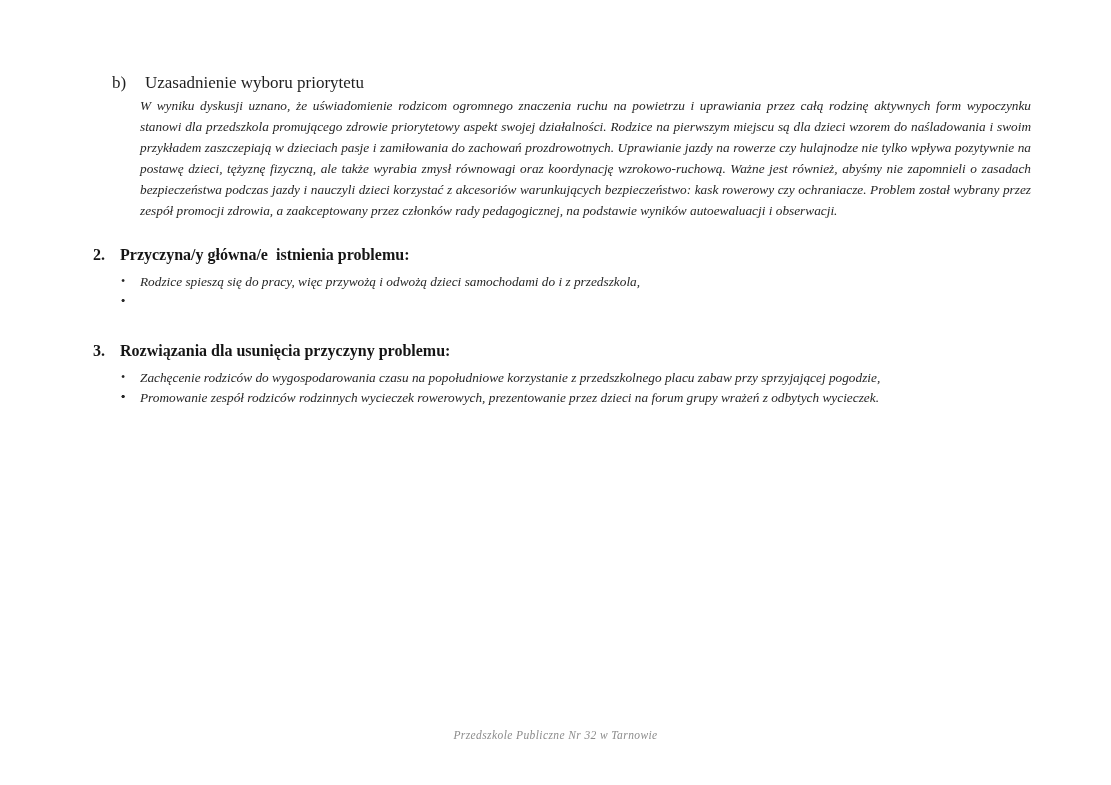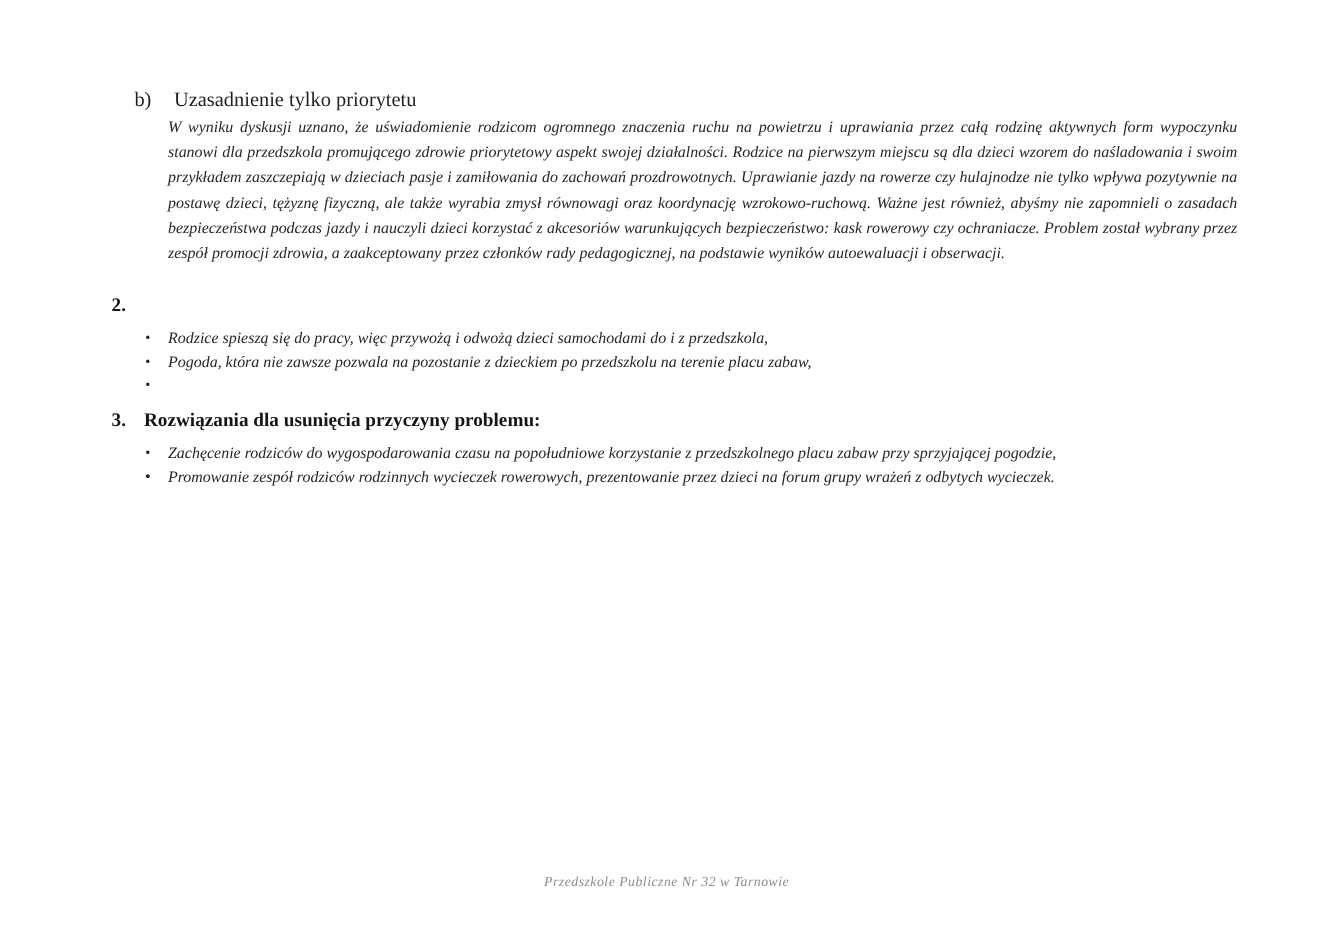--- a/index.html
+++ b/index.html
@@ -110,39 +110,39 @@
     color: #8c8c8c;
   }
 </style>
 </head>
 <body>
 
 <div class="page">
 
   <div class="heading-b">
     <span class="num-label">b)</span>
-    <span>Uzasadnienie tylko priorytetu</span>
+    <span>Uzasadnienie wyboru priorytetu</span>
   </div>
 
   <p class="body-paragraph">
     <span>W wyniku dyskusji uznano, że uświadomienie rodzicom ogromnego znaczenia ruchu na powietrzu i uprawiania przez całą rodzinę aktywnych form wypoczynku stanowi dla przedszkola promującego zdrowie priorytetowy aspekt swojej działalności. Rodzice na pierwszym miejscu są dla dzieci wzorem do naśladowania i swoim przykładem zaszczepiają w dzieciach pasje i zamiłowania do </span><span class="misspelled">zachowań</span><span> prozdrowotnych. Uprawianie jazdy na rowerze czy hulajnodze nie tylko wpływa pozytywnie na postawę dzieci, tężyznę fizyczną, ale także wyrabia zmysł równowagi oraz koordynację wzrokowo-ruchową. Ważne jest również, abyśmy nie zapomnieli o zasadach bezpieczeństwa podczas jazdy i nauczyli dzieci korzystać z akcesoriów warunkujących bezpieczeństwo: kask rowerowy czy ochraniacze. Problem został wybrany przez zespół promocji zdrowia, a zaakceptowany przez członków rady pedagogicznej, na podstawie wyników autoewaluacji i obserwacji.</span>
   </p>
 
   <div class="numbered-section section-2">
     <div class="section-heading">
       <span class="num-label">2.</span>
+      <span>Przyczyna/y główna/e  istnienia problemu:</span>
     </div>
     <ul class="bullet-list">
       <li>
         <span class="bullet">•</span>
         <span>Rodzice spieszą się do pracy, więc przywożą i odwożą dzieci samochodami do i z przedszkola,</span>
       </li>
       <li>
         <span class="bullet">•</span>
-        <span>Pogoda, która nie zawsze pozwala na pozostanie z dzieckiem po przedszkolu na terenie placu zabaw,</span>
       </li>
       <li>
         <span class="bullet">•</span>
       </li>
     </ul>
   </div>
 
   <div class="numbered-section section-3">
     <div class="section-heading">
       <span class="num-label">3.</span>

